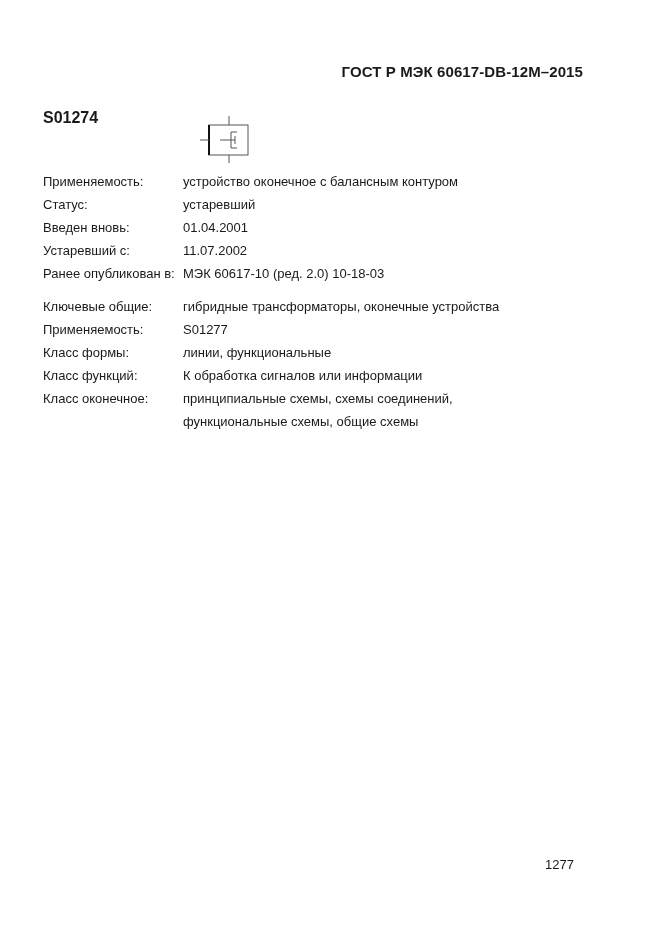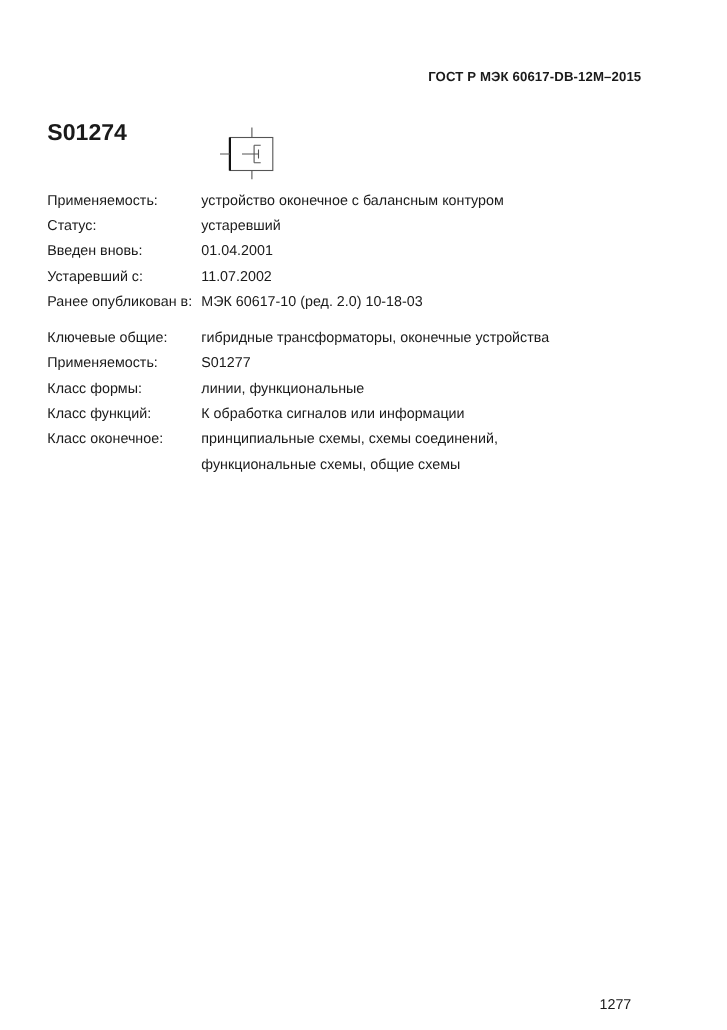--- a/index.html
+++ b/index.html
@@ -12,29 +12,29 @@
       height: 936px;
       position: relative;
       overflow: hidden;
       font-family: "Liberation Sans", "DejaVu Sans", sans-serif;
       color: #1a1a1a;
     }
     .page-header {
       position: absolute;
       top: 63px;
       right: 78px;
-      font-size: 12px;
+      font-size: 15px;
       font-weight: bold;
       letter-spacing: 0.1px;
     }
     .symbol-code {
       position: absolute;
       left: 43px;
       top: 109px;
-      font-size: 21px;
+      font-size: 16px;
       font-weight: bold;
     }
     .symbol-figure {
       position: absolute;
       left: 195px;
       top: 110px;
       width: 70px;
       height: 60px;
     }
     .props {
@@ -58,21 +58,20 @@
       left: 140px;
       top: 0;
     }
     .group1 { top: 170px; }
     .group2 { top: 295px; }
     .page-number {
       position: absolute;
       left: 545px;
       top: 857px;
       font-size: 13px;
-      margin-top: 48px;
     }
   </style>
 </head>
 <body>
 
 <div class="page-header">ГОСТ Р МЭК 60617-DB-12M–2015</div>
 
 <div class="symbol-code">S01274</div>
 
 <div class="symbol-figure">

